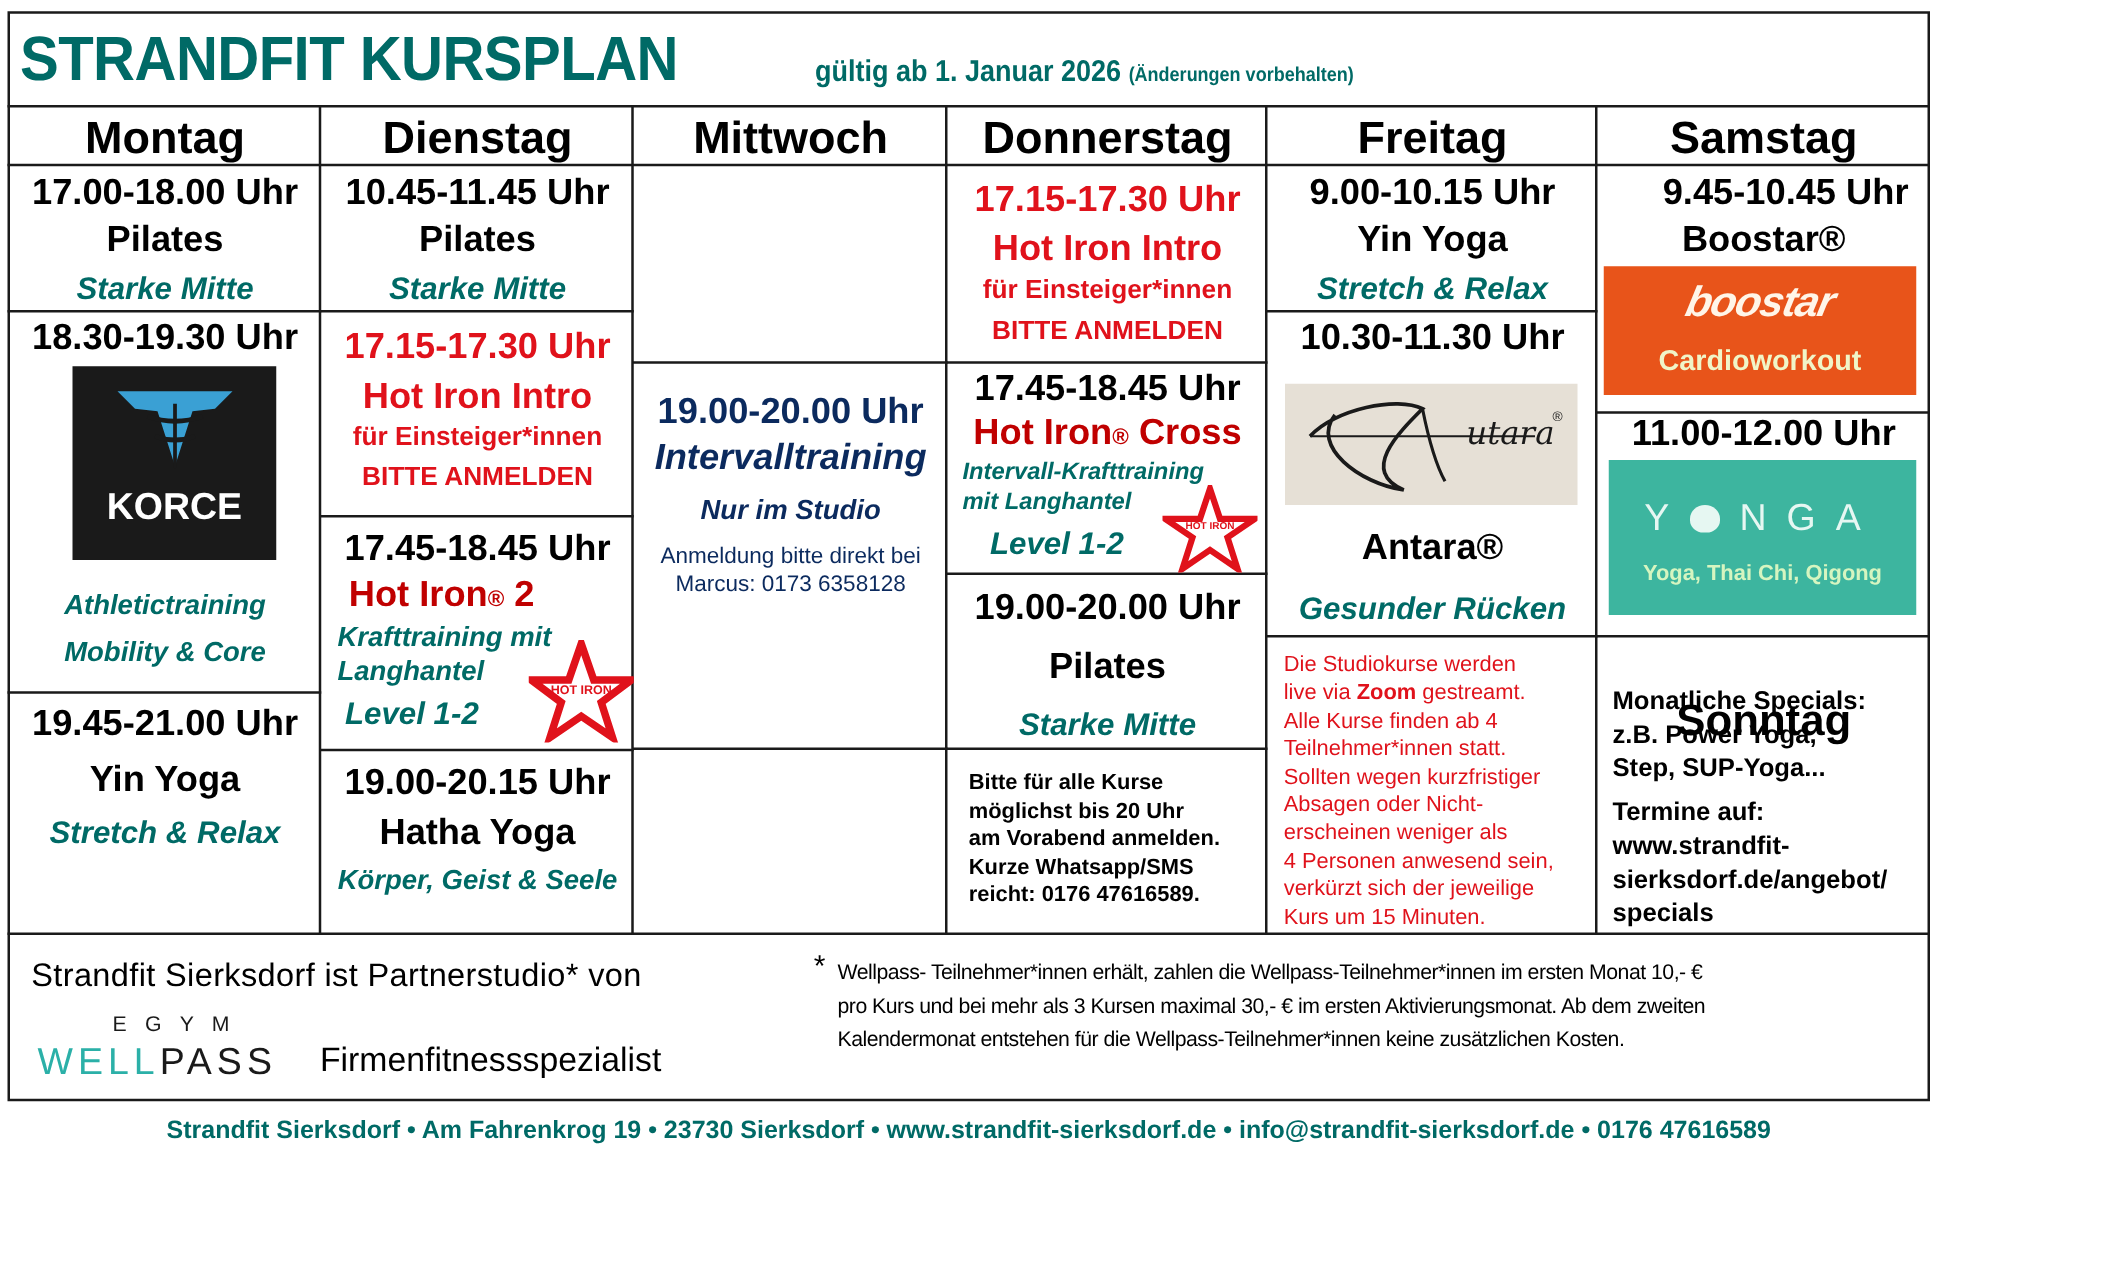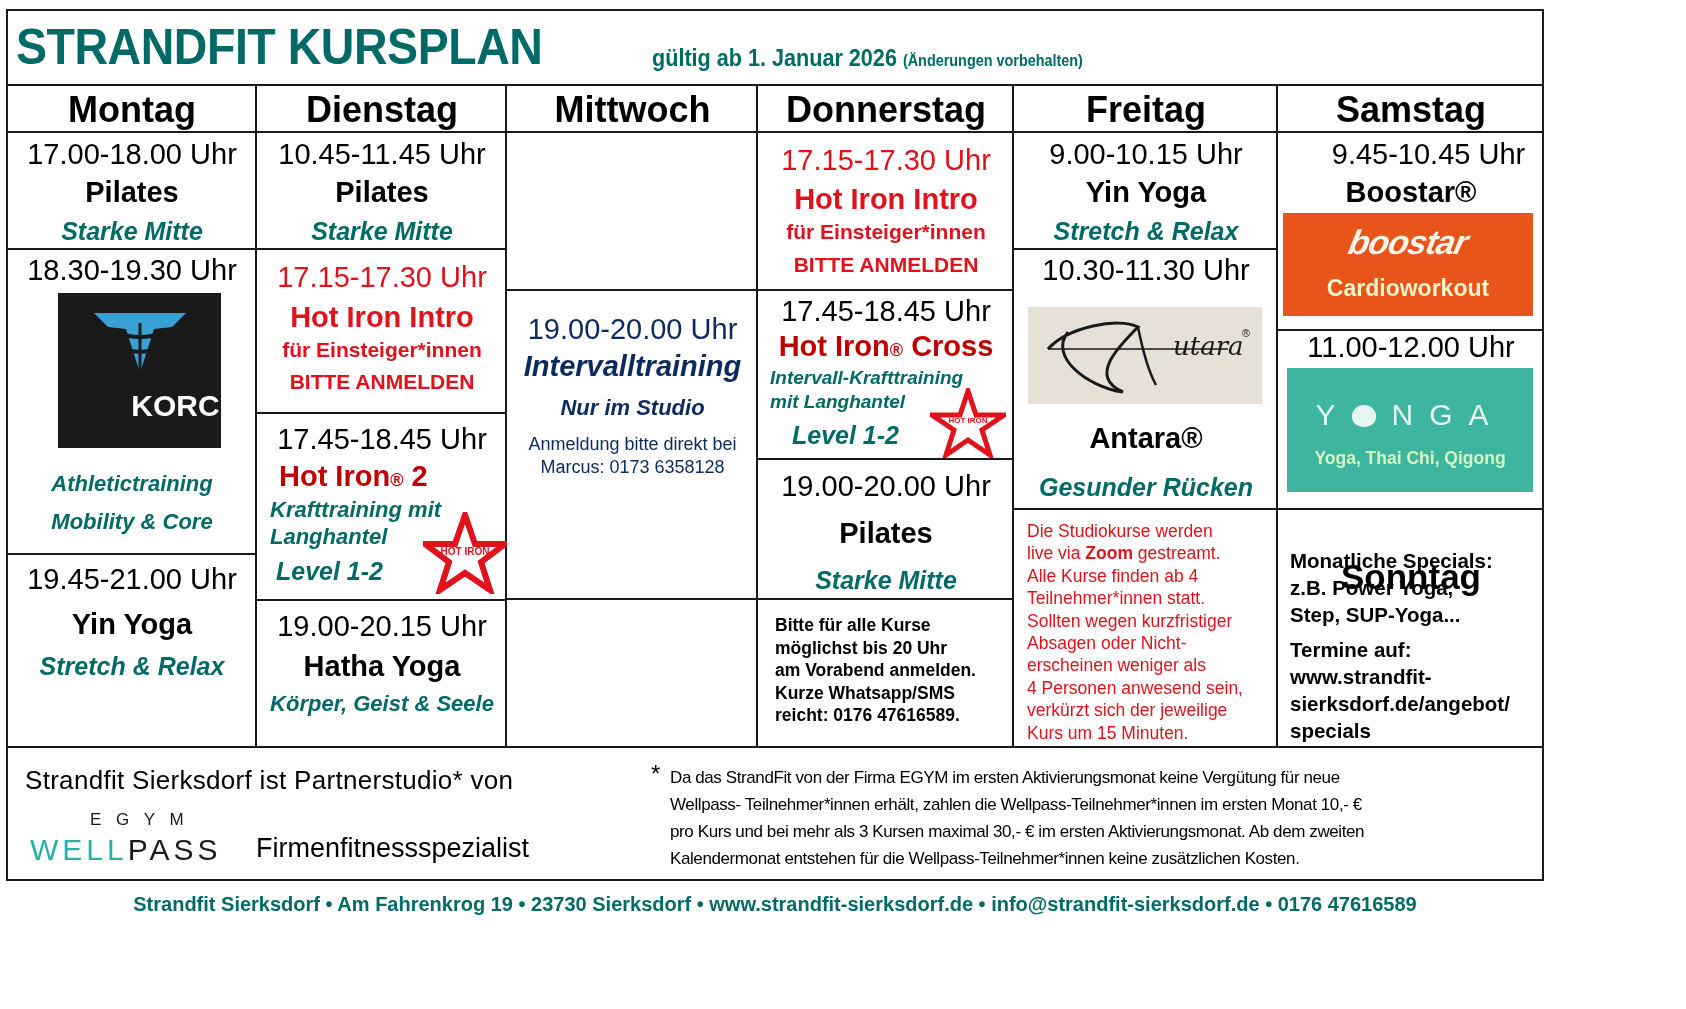--- a/index.html
+++ b/index.html
@@ -7,21 +7,21 @@
   body { position: relative; font-family: "Liberation Sans", sans-serif; color: #000; }
   .abs { position: absolute; }
   .outer { left: 6px; top: 9px; width: 1538px; height: 872px; border: 2px solid #1a1a1a; }
   .hline { position: absolute; height: 2px; background: #1a1a1a; }
   .vline { position: absolute; width: 2px; background: #1a1a1a; }
   .title { left: 16px; top: 18px; font-weight: bold; font-size: 50px; color: #006a66; letter-spacing: -0.5px; white-space: nowrap; transform: scaleX(0.93); transform-origin: left top; }
   .subtitle { left: 652px; top: 44px; font-weight: bold; font-size: 24px; color: #006a66; white-space: nowrap; transform: scaleX(0.9); transform-origin: left top; }
   .subtitle small { font-size: 16px; }
   .day { top: 88px; height: 44px; text-align: center; font-weight: bold; font-size: 36px; line-height: 44px; }
   .cell { position: absolute; text-align: center; }
-  .t { font-weight: normal; font-size: 29px; white-space: nowrap; }
+  .t { font-weight: bold; font-size: 29px; white-space: nowrap; }
   .n { font-weight: bold; font-size: 29px; white-space: nowrap; }
   .s { font-weight: bold; font-style: italic; font-size: 25px; color: #006a66; white-space: nowrap; }
   .red { color: #e0121b; }
   .dred { color: #c00000; }
   .navy { color: #0b2a5e; }
   .logo-korce { background: #1a1a1a; }
   .logo-boostar { background: #e8541a; }
   .logo-yonga { background: #3db59f; }
   .logo-antara { background: #e6e0d6; }
   .star { position: absolute; }
@@ -82,21 +82,21 @@
 <div class="cell" style="left:8px;top:252px;width:248px;">
   <div class="t" style="line-height:36px;">18.30-19.30 Uhr</div>
 </div>
 <div class="abs logo-korce" style="left:58px;top:293px;width:163px;height:155px;">
   <svg width="163" height="155" viewBox="0 0 163 155">
     <path d="M36 20 L128 20 L114 34 L96 36 L82 80 L68 36 L50 34 Z" fill="#3aa0d4"></path>
     <path d="M60 40 Q82 48 104 40" stroke="#1a1a1a" stroke-width="4" fill="none"></path>
     <path d="M66 56 Q82 62 98 56" stroke="#1a1a1a" stroke-width="4" fill="none"></path>
     <line x1="82" y1="30" x2="82" y2="82" stroke="#1a1a1a" stroke-width="3"></line>
   </svg>
-  <div class="abs" style="left:0;top:96px;width:163px;text-align:center;color:#fff;font-weight:bold;font-size:30px;margin-left:46px;">KORCE</div>
+  <div class="abs" style="left:0;top:96px;width:163px;text-align:center;color:#fff;font-weight:bold;font-size:30px;">KORCE</div>
 </div>
 <div class="cell" style="left:8px;top:465px;width:248px;">
   <div class="s" style="font-size:22px;line-height:38px;">Athletictraining</div>
   <div class="s" style="font-size:22px;line-height:38px;">Mobility &amp; Core</div>
 </div>
 <div class="cell" style="left:8px;top:560px;width:248px;">
   <div class="t" style="line-height:38px;">19.45-21.00 Uhr</div>
   <div class="n" style="line-height:52px;">Yin Yoga</div>
   <div class="s" style="line-height:32px;">Stretch &amp; Relax</div>
 </div>
@@ -238,19 +238,18 @@
 
 <div class="abs" style="left:25px;top:765px;font-size:26px;white-space:nowrap;letter-spacing:0.3px;">Strandfit Sierksdorf ist Partnerstudio* von</div>
 <div class="abs" style="left:90px;top:810px;font-size:17px;letter-spacing:5px;color:#1a1a1a;">E G Y M</div>
 <div class="abs" style="left:30px;top:833px;font-size:30px;letter-spacing:4px;white-space:nowrap;">
   <span style="color:#2bb0a8;">WELL</span><span style="color:#1a1a1a;">PASS</span>
 </div>
 <div class="abs" style="left:256px;top:833px;font-size:27px;white-space:nowrap;">Firmenfitnessspezialist</div>
 
 <div class="abs" style="left:651px;top:760px;font-size:24px;">*</div>
 <div class="abs" style="left:670px;top:764px;font-size:17px;line-height:27px;white-space:nowrap;letter-spacing:-0.4px;">
-  <div>Da das StrandFit von der Firma EGYM im ersten Aktivierungsmonat keine Vergütung für neue</div>
   <div>Wellpass- Teilnehmer*innen erhält, zahlen die Wellpass-Teilnehmer*innen im ersten Monat 10,- €</div>
   <div>pro Kurs und bei mehr als 3 Kursen maximal 30,- € im ersten Aktivierungsmonat. Ab dem zweiten</div>
   <div>Kalendermonat entstehen für die Wellpass-Teilnehmer*innen keine zusätzlichen Kosten.</div>
 </div>
 
 <div class="abs" style="left:0;top:893px;width:1550px;text-align:center;font-weight:bold;font-size:20px;color:#006a66;white-space:nowrap;">Strandfit Sierksdorf • Am Fahrenkrog 19 • 23730 Sierksdorf • www.strandfit-sierksdorf.de • info@strandfit-sierksdorf.de • 0176 47616589</div>
 
 </body></html>

